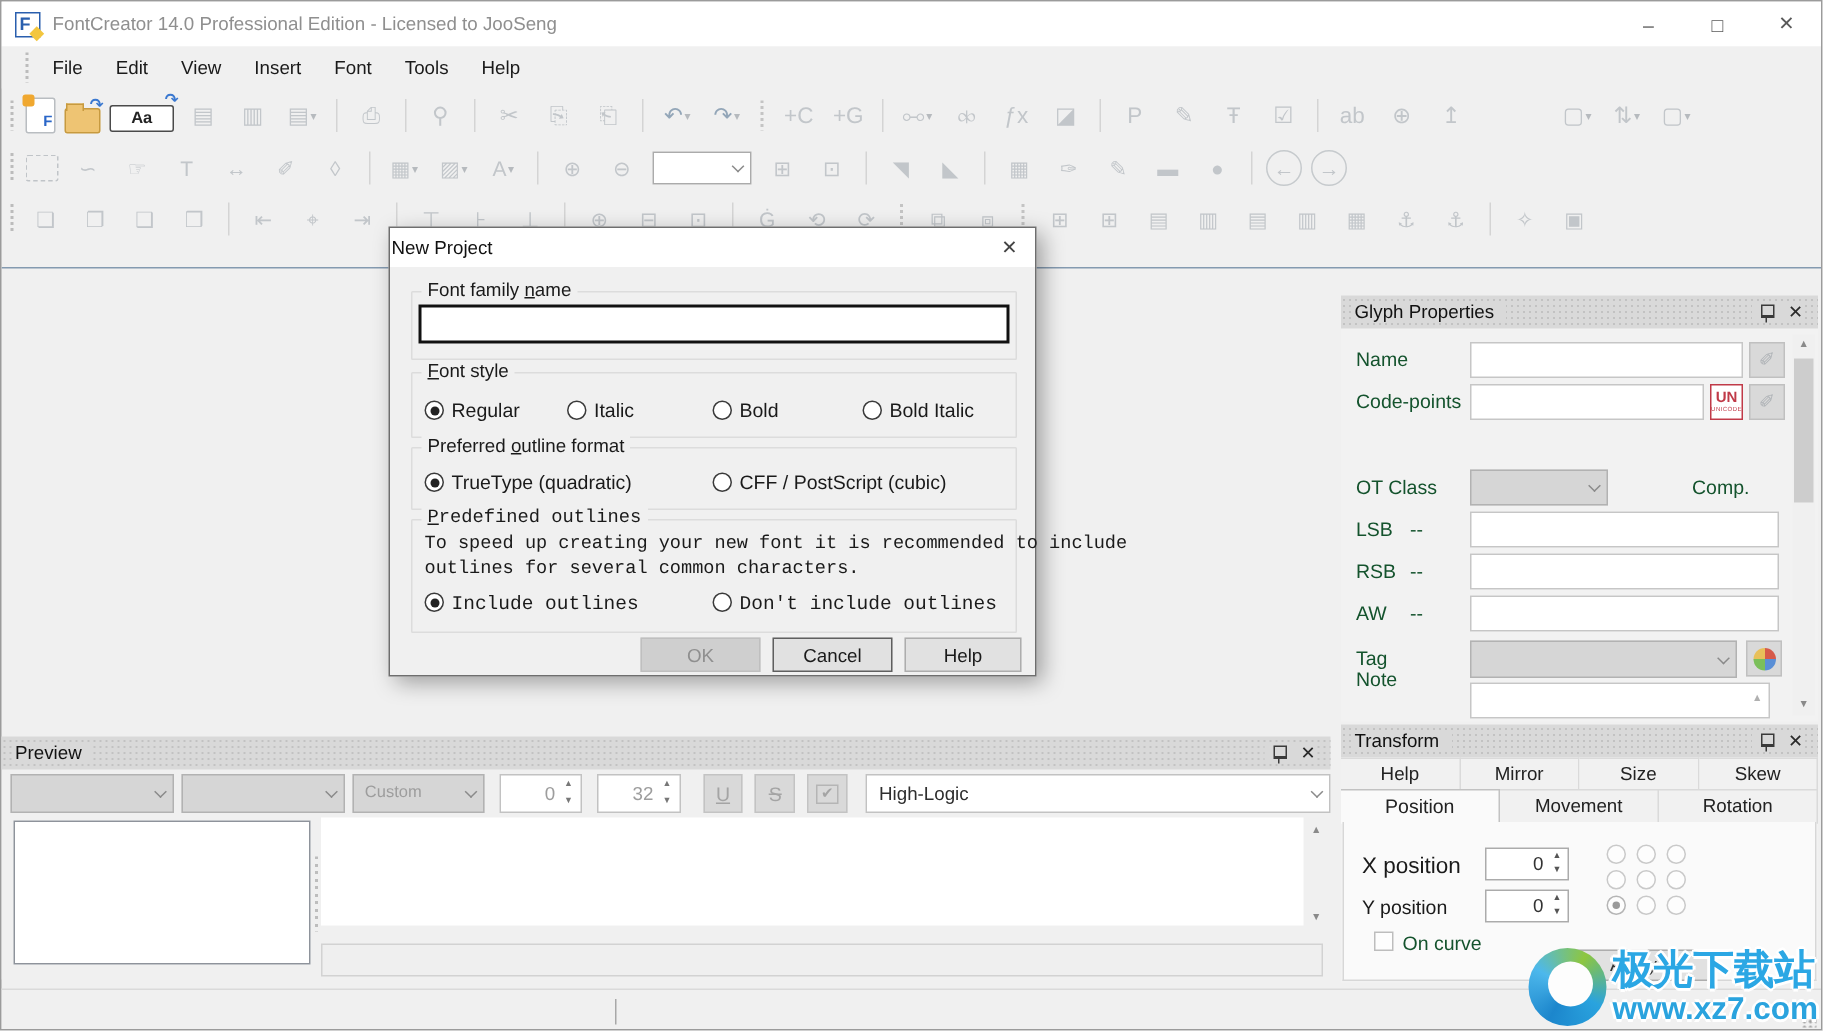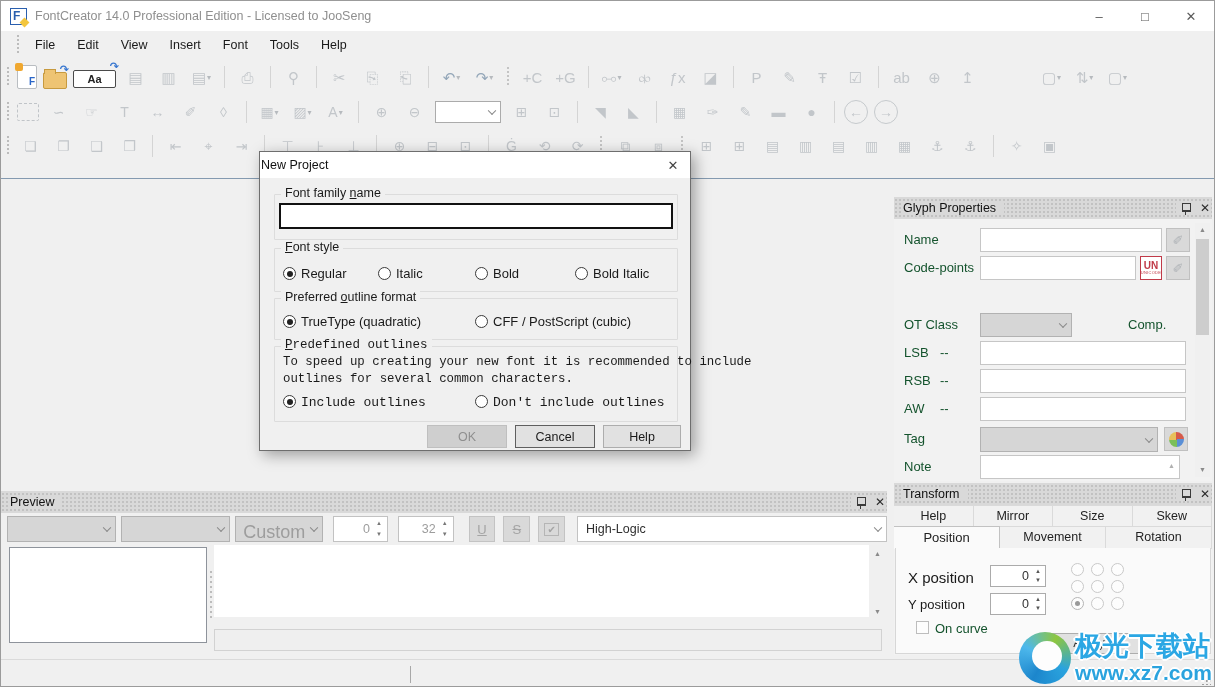--- a/index.html
+++ b/index.html
@@ -67,21 +67,21 @@
   .ritem{position:absolute;font-size:13px;white-space:nowrap;}
   .ritem .rlabel{margin-left:5px;}
   .desc{position:absolute;left:8px;font-size:12.4px;color:#1a1a1a;white-space:nowrap;}
   .dbtn{position:absolute;top:273px;height:23px;width:80px;background:#e1e1e1;border:1px solid #adadad;
         display:flex;align-items:center;justify-content:center;font-size:12.5px;color:#1a1a1a;}
   .dbtn.ok{left:167px;background:#cfcfcf;border-color:#bfbfbf;color:#8f8f8f;}
   .dbtn.cancel{left:255px;border-color:#5f5f5f;}
   .dbtn.help{left:343px;width:78px;}
   
   .panel{position:absolute;background:#f2f2f2;}
-  .phead{height:22px;background:#d9d9d9;display:flex;align-items:center;padding:0 2px 0 9px;position:relative;
+  .phead{height:22px;background:#d9d9d9;display:flex;align-items:center;padding:0 10px 0 9px;position:relative;
          background-image:radial-gradient(#c2c2c2 0.8px,transparent 0.9px);background-size:4px 4px;background-position:0 1px;}
   .phead .ptitle{font-size:12.5px;color:#111;background:#d9d9d9;padding:0 8px 0 0;}
   .phead .pright{margin-left:auto;display:flex;align-items:center;background:#d9d9d9;padding-left:4px;}
   .pin{position:relative;width:13px;height:13px;margin-right:7px;}
   .pin::before{content:"";position:absolute;left:2px;top:1px;width:7px;height:6px;border:1px solid #3a3a3a;border-bottom-width:2px;}
   .pin::after{content:"";position:absolute;left:5px;top:9px;width:1px;height:4px;background:#3a3a3a;}
   .pclose{font-size:12px;color:#2a2a2a;}
   .dislab{color:#14532d;}
   .inp{background:#fff;border:1px solid #c6c6c6;position:absolute;}
   .dcombo{background:#d6d6d6;border:1px solid #b2b2b2;position:absolute;}
@@ -112,21 +112,21 @@
   .gr-radio{position:absolute;width:13px;height:13px;border:1px solid #c9c9c9;border-radius:50%;background:#fdfdfd;}
   .gr-radio.sel{border-color:#b5b5b5;}
   .gr-radio.sel::after{content:"";position:absolute;left:3px;top:3px;width:5px;height:5px;border-radius:50%;background:#9a9a9a;}
   .cbox{position:absolute;width:13px;height:13px;border:1px solid #bdbdbd;background:#fdfdfd;}
   .applybtn{position:absolute;left:145px;top:150px;width:100px;height:21px;background:#e1e1e1;border:1px solid #adadad;
             text-align:center;font-size:12.5px;color:#333;line-height:19px;}
   
   .pv{left:0px;top:490px;width:886px;height:162px;background:#f0f0f0;}
   .pvbar{position:absolute;left:0;top:22px;height:32px;width:100%;display:flex;align-items:center;padding-left:6px;}
   .pvcombo{width:110px;height:26px;background:#d6d6d6;border:1px solid #b2b2b2;position:relative;margin-right:5px;}
-  .pvcombo .txt{position:absolute;left:7px;top:5px;font-size:18px;color:#9d9d9d;}
+  .pvcombo .txt{position:absolute;left:7px;top:5px;font-size:11px;color:#9d9d9d;}
   .pvspin{width:56px;height:26px;background:#fff;border:1px solid #c2c2c2;position:relative;margin:0 5px;}
   .pvspin .val{position:absolute;right:17px;top:5px;font-size:12.5px;color:#9d9d9d;}
   .pvspin .up,.pvspin .dn{position:absolute;right:3px;width:10px;height:11px;font-size:6px;color:#777;text-align:center;line-height:11px;}
   .pvspin .up{top:1px;} .pvspin .dn{bottom:1px;}
   .pvbtn{width:27px;height:26px;background:#d9d9d9;border:1px solid #c3c3c3;margin:0 4px;display:flex;align-items:center;justify-content:center;font-size:13px;color:#a4a4a4;}
   .pvfont{flex:0 0 310px;height:26px;background:#fff;border:1px solid #c2c2c2;position:relative;margin-left:8px;}
   .pvfont .txt{position:absolute;left:8px;top:5px;font-size:12.5px;color:#2e2e2e;}
   .pvlist{position:absolute;left:8px;top:56px;width:198px;height:96px;background:#fff;border:1px solid #8e939b;}
   .pvsplit{position:absolute;left:208px;top:80px;width:4px;height:50px;
         background:repeating-linear-gradient(to bottom,#bdbdbd 0 2px,transparent 2px 5px);background-size:2px 100%;background-repeat:no-repeat;background-position:1px 0;}
@@ -542,21 +542,21 @@
     <span class="row-label dislab" style="top:204px">AW</span>
     <span class="row-label dislab" style="left:46px;top:204px">--</span>
     <input class="inp" style="left: 86px; top: 200px; width: 206px; height: 24px;">
     <span class="row-label dislab" style="top:234px">Tag</span>
     <div class="dcombo" style="left:86px;top:230px;width:178px;height:25px">
         <span class="chev"></span>
       </div>
     <div class="sqbtn" style="left:270px;top:230px">
         <span class="wheel"></span>
       </div>
-    <span class="row-label dislab" style="top:262px">Note</span>
+    <span class="row-label dislab" style="top:248px">Note</span>
     <input class="inp" style="left: 86px; top: 258px; width: 200px; height: 24px;">
     <span class="notechev" style="left:274px;top:265px">▲</span>
     <div class="vscroll" style="right:2px;top:26px;height:254px">
       <span class="varrow" style="top:0">▲</span>
       <div class="vthumb" style="top:16px;height:96px"></div>
       <span class="varrow" style="bottom:0">▼</span>
     </div>
   </div>
 
   <div class="panel tf">

